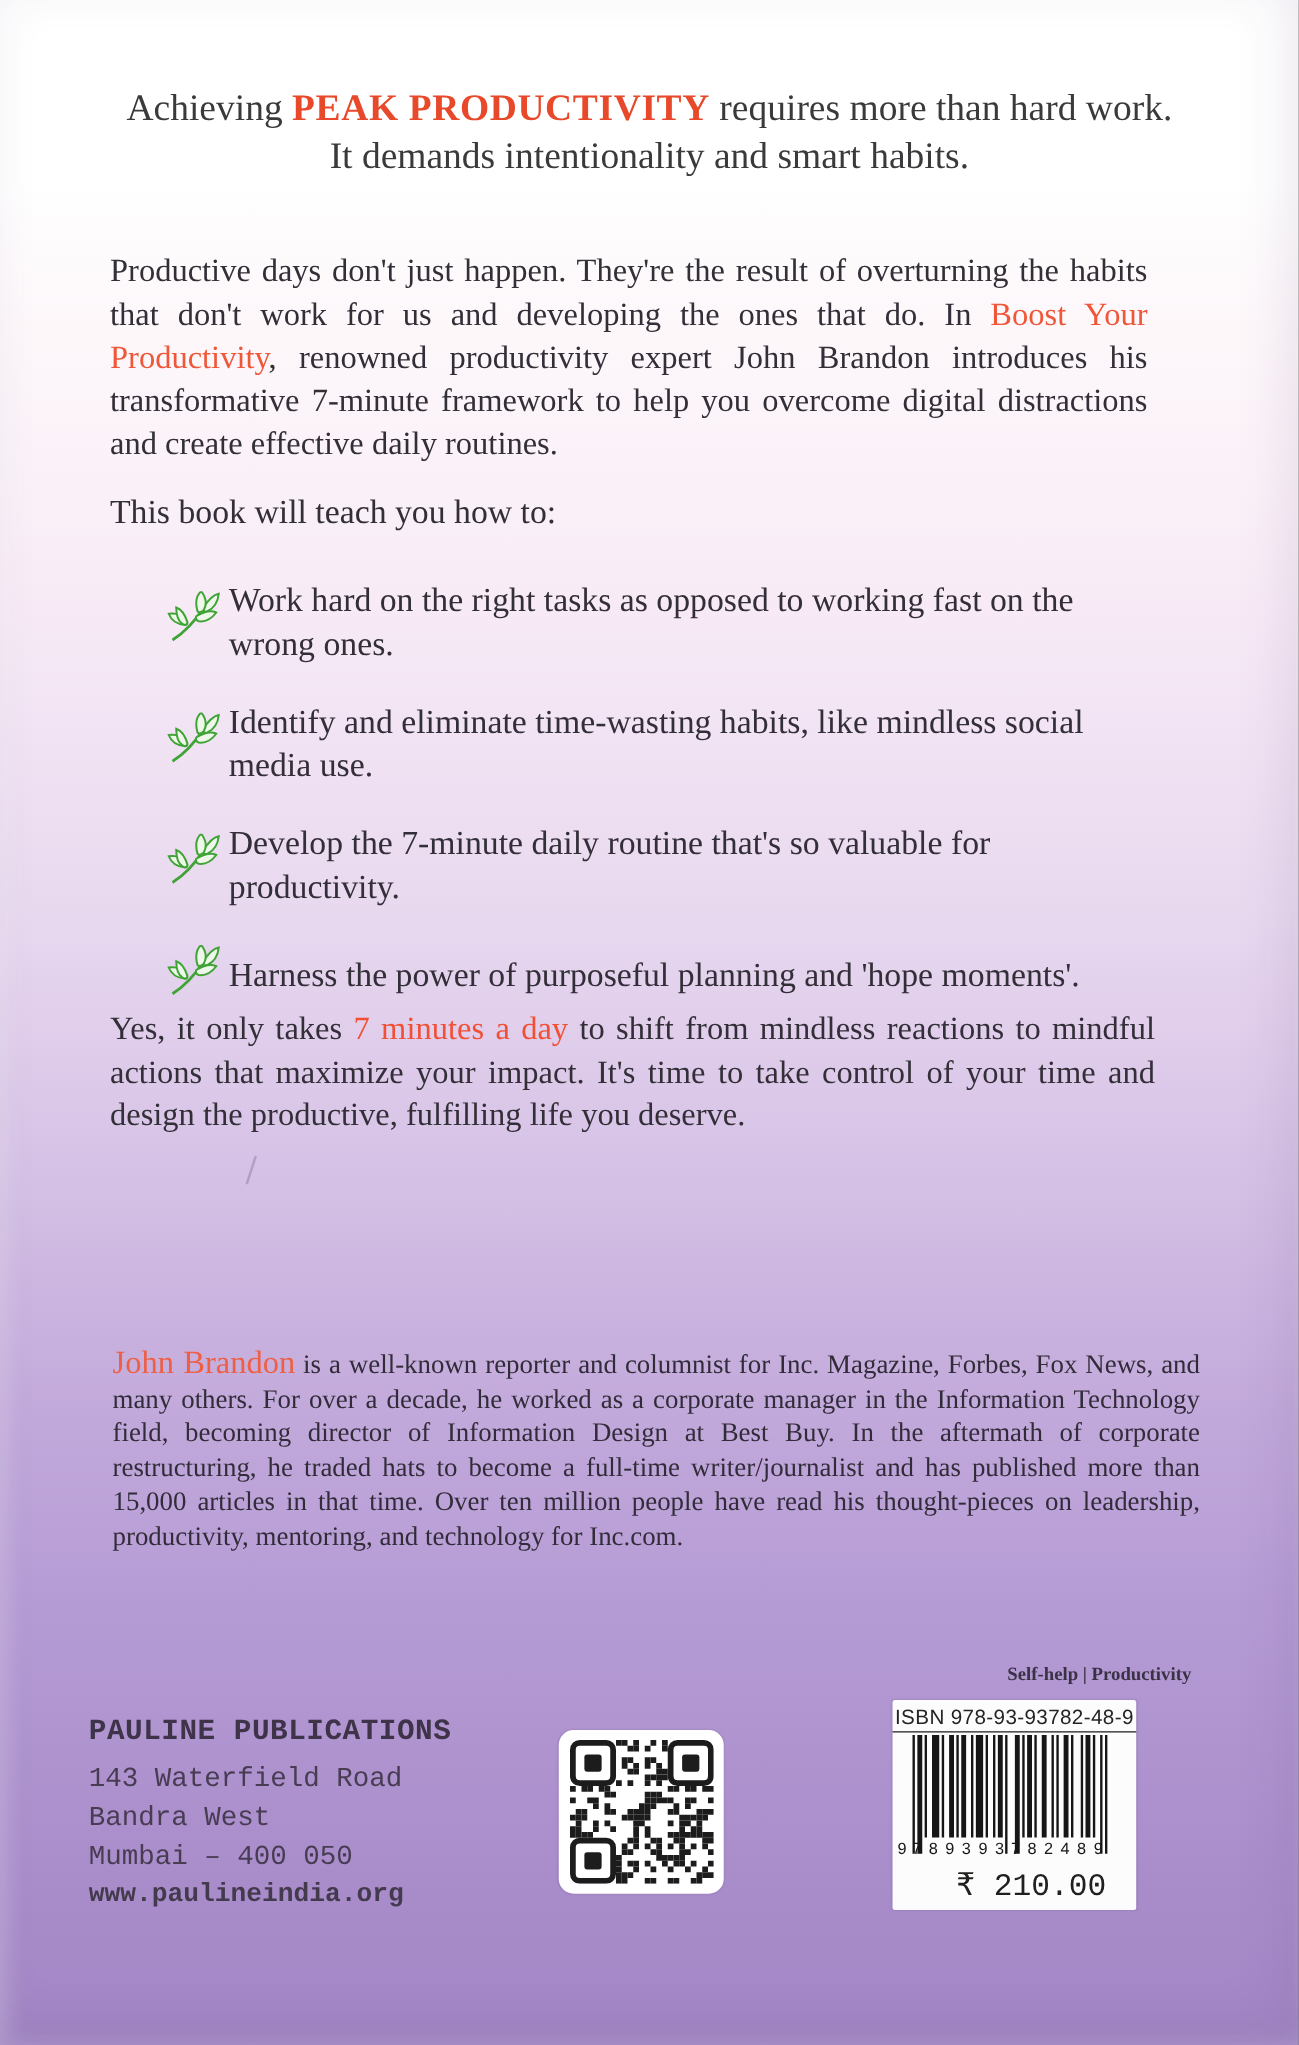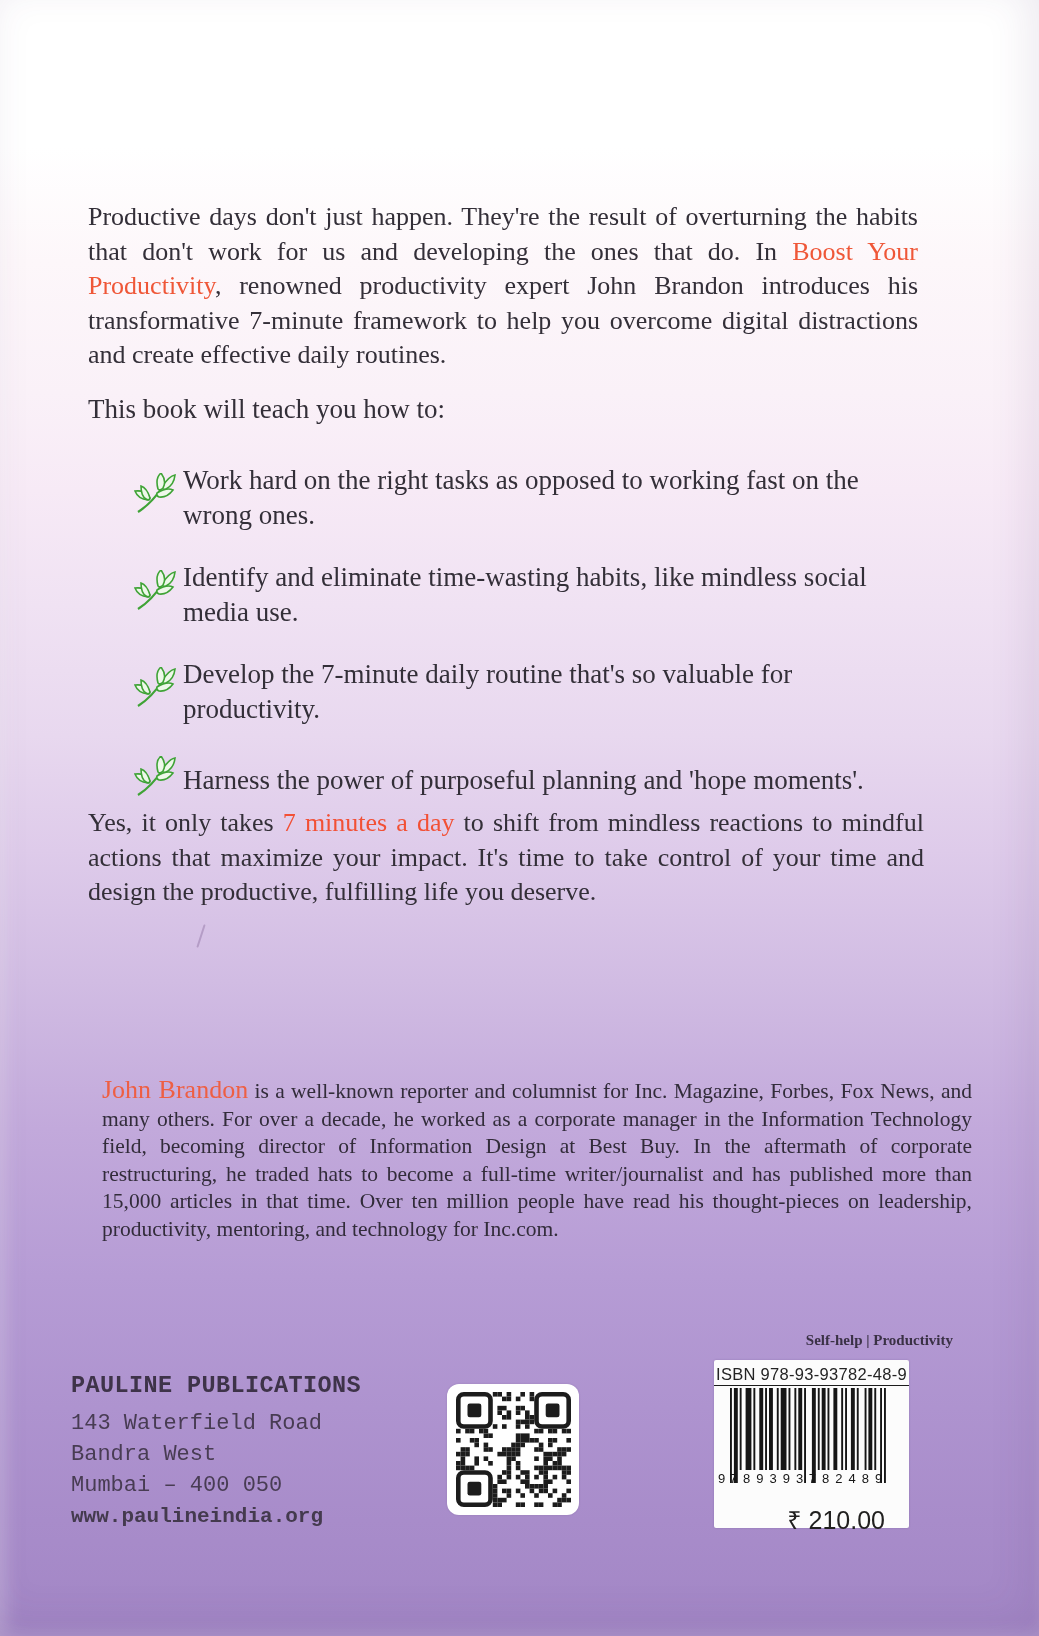--- a/index.html
+++ b/index.html
@@ -48,21 +48,21 @@
   .bullets li {
     display:flex; align-items:center;
     margin-bottom:28px;
     font-size:27px; line-height:34.5px; color:#332f38;
   }
   .leaf {
     flex:0 0 50px; margin-top:2px;
   }
   .closing { top:806px; width:836px; }
   .bio {
-    position:absolute; top:1076px; left:102px; width:870px;
+    position:absolute; top:1076px; left:90px; width:870px;
     font-size:21.5px; line-height:27.6px; text-align:justify; color:#322c3a;
   }
   .bio .author-name { font-size:26px; }
   .category {
     position:absolute; top:1332px; right:86px;
     font-size:15px; font-weight:600; color:#3a3145;
   }
   .isbn-box {
     position:absolute; left:714px; top:1360px;
     width:195px; height:168px;
@@ -73,24 +73,24 @@
   .isbn-label {
     display:inline-block;
     margin-top:5px; padding:0 2px 1px 2px;
     font-family:"Liberation Sans", sans-serif;
     font-size:16.5px; letter-spacing:0.3px; color:#242424;
     border-bottom:1.5px solid #1c1c1c;
     white-space:nowrap;
   }
   .barcode-wrap { margin-top:2px; }
   .price {
-    margin-top:10px;
+    margin-top:0;
     text-align:right; padding-right:24px;
     font-size:25px; color:#21201f;
-    font-family:Liberation Sans, sans-serif;
+    font-family:Liberation Mono, monospace;
   }
   .qr-box {
     position:absolute; left:447px; top:1384px;
     width:132px; height:131px;
     background:#ffffff; border-radius:12px;
     display:flex; align-items:center; justify-content:center;
     box-shadow:0 0 2px rgba(60,40,90,.2);
   }
   .publisher {
     position:absolute; left:71px; top:1372px;
@@ -108,20 +108,24 @@
   .scratch {
     position:absolute; left:200px; top:924px; width:2px; height:24px;
     background:rgba(120,90,140,.35); transform:rotate(18deg); border-radius:2px;
   }
 </style>
 </head>
 <body>
 
 <div class="cover">
 
+  <div class="headline">
+    <div><span>Achieving </span><span class="accent" style="color:#e8492b">PEAK PRODUCTIVITY</span><span> requires more than hard work.</span></div>
+    <div>It demands intentionality and smart habits.</div>
+  </div>
 
   <p class="para intro"><span>Productive days don't just happen. They're the result of overturning the habits that don't work for us and developing the ones that do. In </span><span class="accent" style="color:#ef5738">Boost Your Productivity</span><span>, renowned productivity expert John Brandon introduces his transformative 7-minute framework to help you overcome digital distractions and create effective daily routines.</span></p>
 
   <div class="teach">This book will teach you how to:</div>
 
   <ul class="bullets">
     <li>
       <span class="leaf">
         <svg width="44" height="42" viewBox="0 0 44 42">
           <path d="M5 39 C13 34, 21 27, 30 13" stroke="#3fa336" stroke-width="2.2" fill="none"></path>

